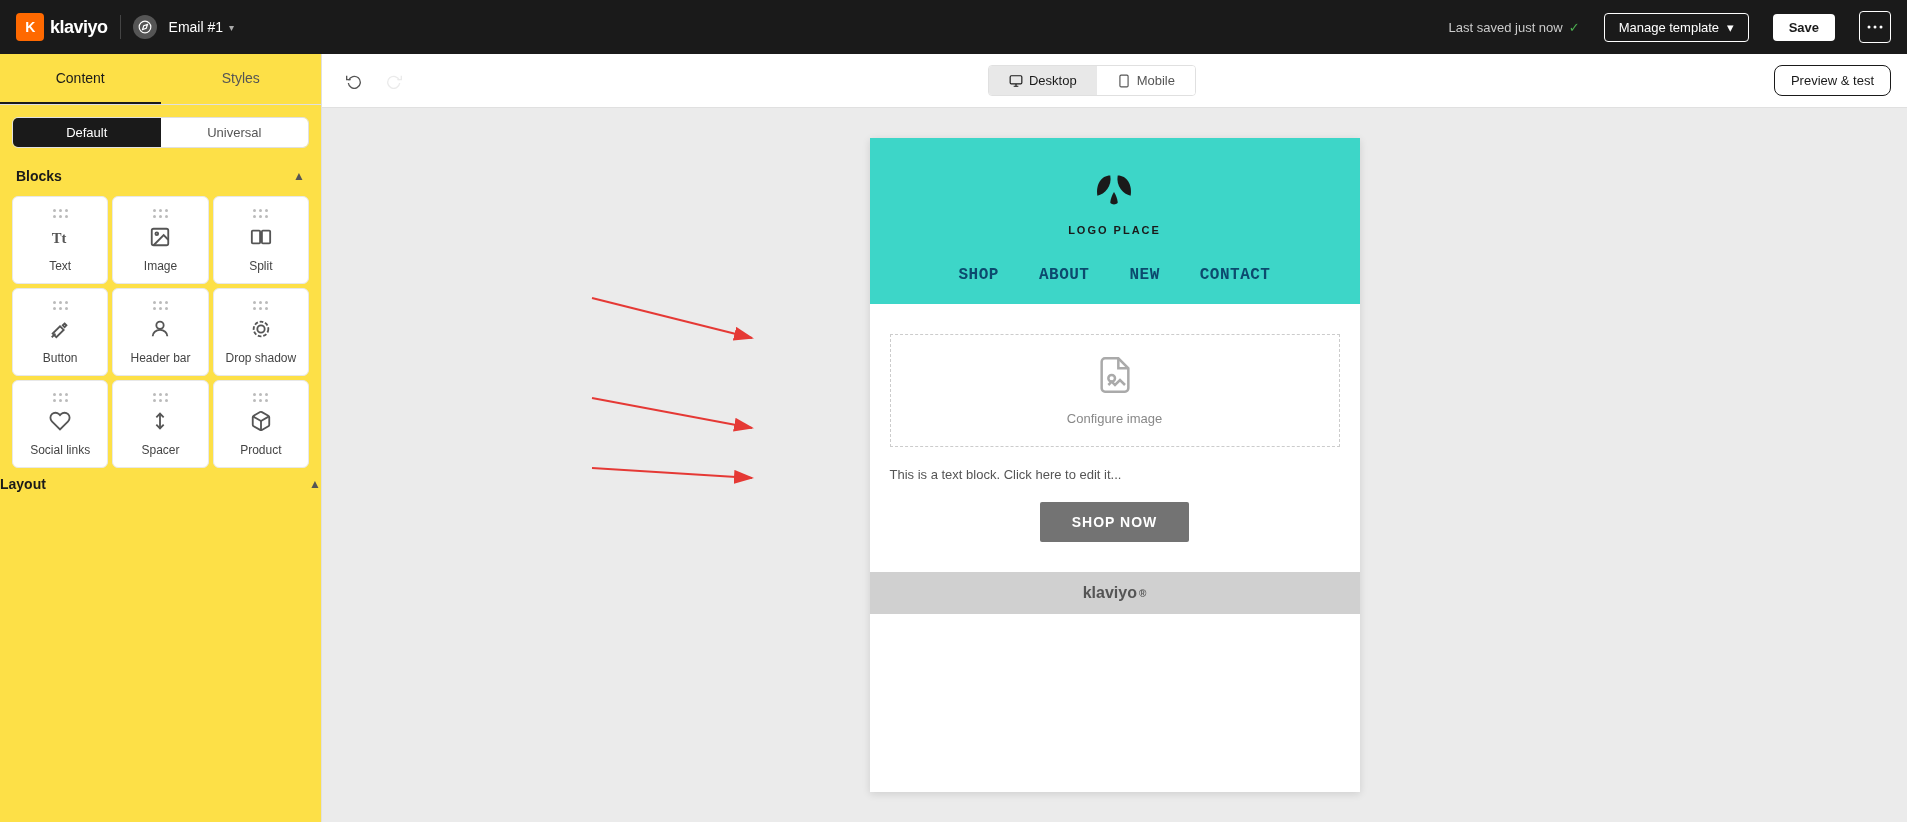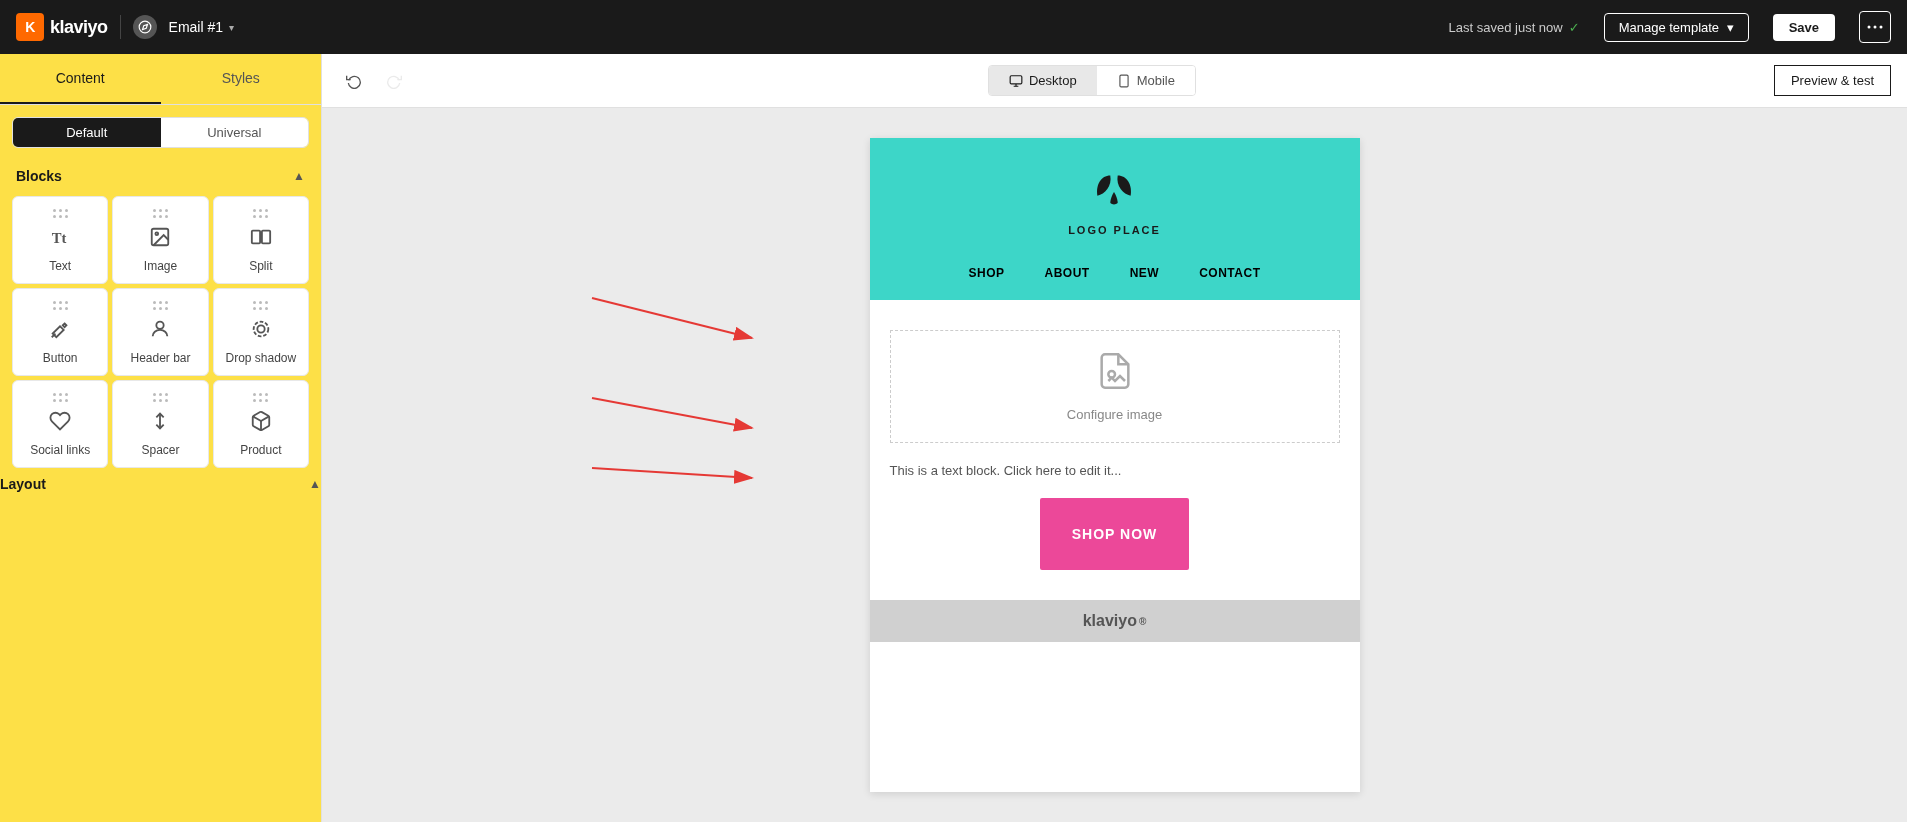--- a/index.html
+++ b/index.html
@@ -200,21 +200,21 @@
       align-items: center;
       gap: 6px;
       font-weight: 500;
     }
     .device-btn.active { background: #e8e8e8; color: #1a1a1a; }
 
     .preview-test-btn {
       border: 1.5px solid #1a1a1a;
       background: white;
       padding: 7px 16px;
-      border-radius: 0;
+      border-radius: 8px;
       font-size: 13px;
       cursor: pointer;
       font-weight: 500;
       color: #1a1a1a;
     }
 
     .canvas-area {
       flex: 1;
       overflow-y: auto;
       background: #ebebeb;
@@ -250,42 +250,42 @@
     }
     .logo-text { font-size: 11px; color: #1a1a1a; letter-spacing: 2px; font-weight: 600; margin-top: 4px; }
 
     .email-nav {
       background: #3dd6c8;
       display: flex;
       justify-content: center;
       gap: 40px;
       padding: 10px 20px 20px 20px;
     }
-    .email-nav-item { font-size: 12px; font-weight: 700; color: #000000; letter-spacing: 0.5px; cursor: pointer; }
+    .email-nav-item { font-size: 16px; font-weight: 700; color: #0c4a6e; letter-spacing: 0.5px; cursor: pointer; font-family: Liberation Mono, monospace; }
 
     .email-body { background: white; padding: 30px 20px; display: flex; flex-direction: column; align-items: center; gap: 16px; }
     .configure-image-block {
       width: 100%;
       display: flex;
       flex-direction: column;
       align-items: center;
       gap: 8px;
       padding: 20px;
       border: 1px dashed #ccc;
     }
     .image-icon-placeholder { font-size: 32px; color: #aaa; }
     .configure-image-text { font-size: 13px; color: #888; }
 
     .text-block { font-size: 13px; color: #555; width: 100%; text-align: left; padding: 4px 0; }
 
     .shop-now-btn {
-      background: #ec4899;
+      background: #737373;
       color: white;
       border: none;
-      padding: 28px 32px;
+      padding: 12px 32px;
       font-size: 14px;
       font-weight: 700;
       cursor: pointer;
       letter-spacing: 1px;
       border-radius: 2px;
     }
 
     .klaviyo-footer {
       background: #d0d0d0;
       padding: 12px 20px;

